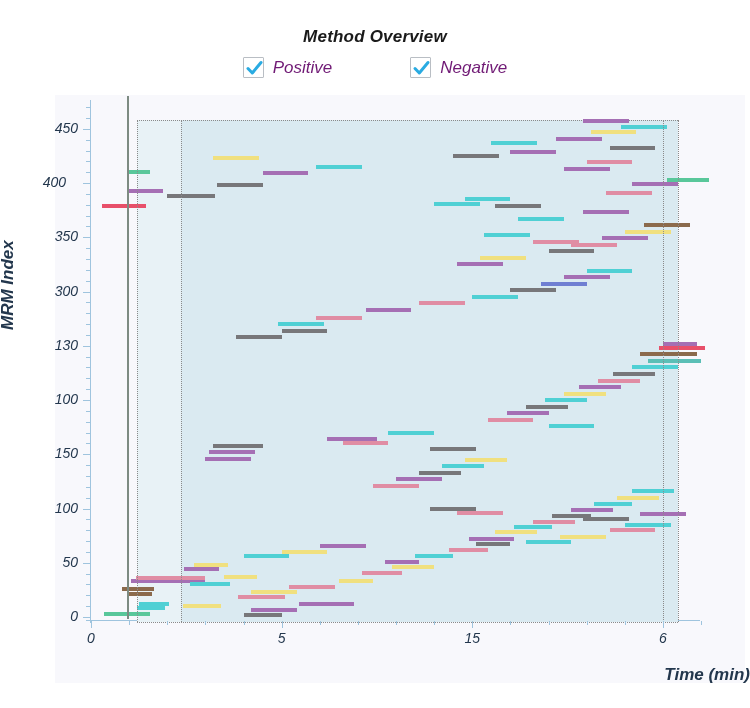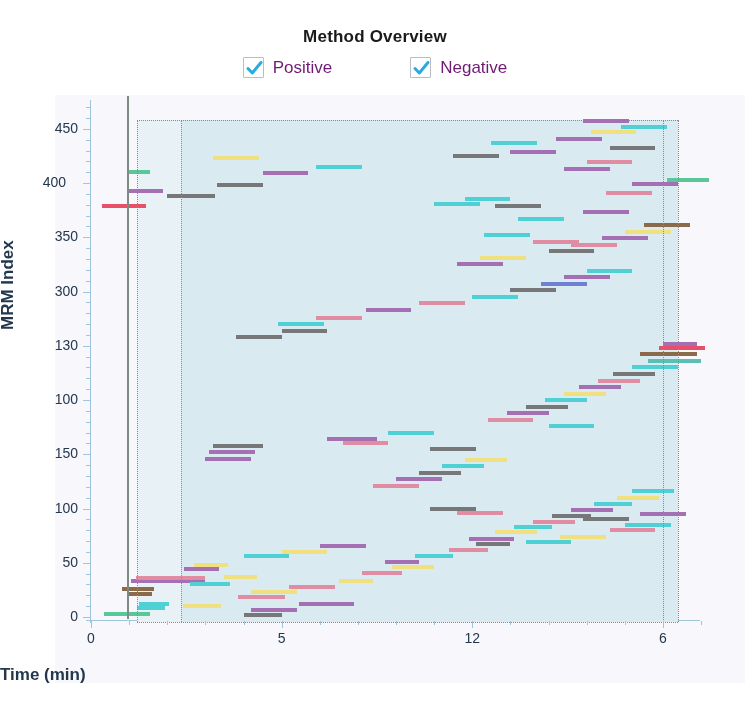--- a/index.html
+++ b/index.html
@@ -1,18 +1,18 @@
 <!DOCTYPE html>
 <html><head>
 <meta charset="utf-8">
 <style>
   html,body{margin:0;padding:0;background:#ffffff;}
   body{width:750px;height:708px;overflow:hidden;
        font-family:"Liberation Sans","DejaVu Sans",sans-serif;}
-  #root{position:relative;width:750px;height:708px;background:#ffffff;}
+  #root{position:relative;width:750px;height:708px;background:#ffffff;font-style:italic;}
 
   
   .panel{position:absolute;left:55px;top:95px;width:690px;height:588px;
          background:#f8f8fc;}
 
   
   .title{position:absolute;left:0;top:27px;width:750px;text-align:center;
          font-size:17px;font-weight:bold;color:#1a1a1a;letter-spacing:.2px;}
 
   
@@ -42,21 +42,21 @@
           background:#9fc4de;}
   .axis-y{position:absolute;left:90px;top:100px;width:1px;height:523px;
           background:#9fc4de;}
   .tick-x{position:absolute;width:1px;background:#9fc4de;}
   .tick-y{position:absolute;height:1px;background:#9fc4de;}
   .tlab-x{position:absolute;font-size:14px;color:#23374d;text-align:center;
           width:40px;}
   .tlab-y{position:absolute;font-size:14px;color:#23374d;text-align:right;
           width:40px;}
 
-  .xlabel{position:absolute;left:0;top:665px;width:750px;text-align:left;
+  .xlabel{position:absolute;left:0;top:665px;width:750px;text-align:right;
           font-size:17px;font-weight:bold;color:#23374d;}
   .ylabel{position:absolute;left:-2px;top:330px;font-size:17px;font-weight:bold;
           color:#23374d;transform:rotate(-90deg);transform-origin:left top;
           white-space:nowrap;}
 </style>
 </head>
 <body>
 
 <div id="root">
 
@@ -214,21 +214,21 @@
       <div class="vdot" style="left: 572px; top: 2.1616px; height: 502.262px; border-left-color: rgb(138, 138, 138);"></div>
       <div class="vdot" style="left: 587.253px; top: 2.1616px; height: 502.262px; border-left-color: rgb(138, 138, 138);"></div>
     </div>
 
   <div id="ticks">
       <div class="tick-x" style="left: 91px; top: 621px; height: 7px;"></div>
       <div class="tlab-x" style="left: 71px; top: 630px;">0</div>
       <div class="tick-x" style="left: 281.667px; top: 621px; height: 7px;"></div>
       <div class="tlab-x" style="left: 261.667px; top: 630px;">5</div>
       <div class="tick-x" style="left: 472.333px; top: 621px; height: 7px;"></div>
-      <div class="tlab-x" style="left: 452.333px; top: 630px;">12</div>
+      <div class="tlab-x" style="left: 452.333px; top: 630px;">15</div>
       <div class="tick-x" style="left: 663px; top: 621px; height: 7px;"></div>
       <div class="tlab-x" style="left: 643px; top: 630px;">6</div>
       <div class="tick-x" style="left: 129.133px; top: 621px; height: 4px;"></div>
       <div class="tick-x" style="left: 167.267px; top: 621px; height: 4px;"></div>
       <div class="tick-x" style="left: 205.4px; top: 621px; height: 4px;"></div>
       <div class="tick-x" style="left: 243.533px; top: 621px; height: 4px;"></div>
       <div class="tick-x" style="left: 319.8px; top: 621px; height: 4px;"></div>
       <div class="tick-x" style="left: 357.933px; top: 621px; height: 4px;"></div>
       <div class="tick-x" style="left: 396.067px; top: 621px; height: 4px;"></div>
       <div class="tick-x" style="left: 434.2px; top: 621px; height: 4px;"></div>

